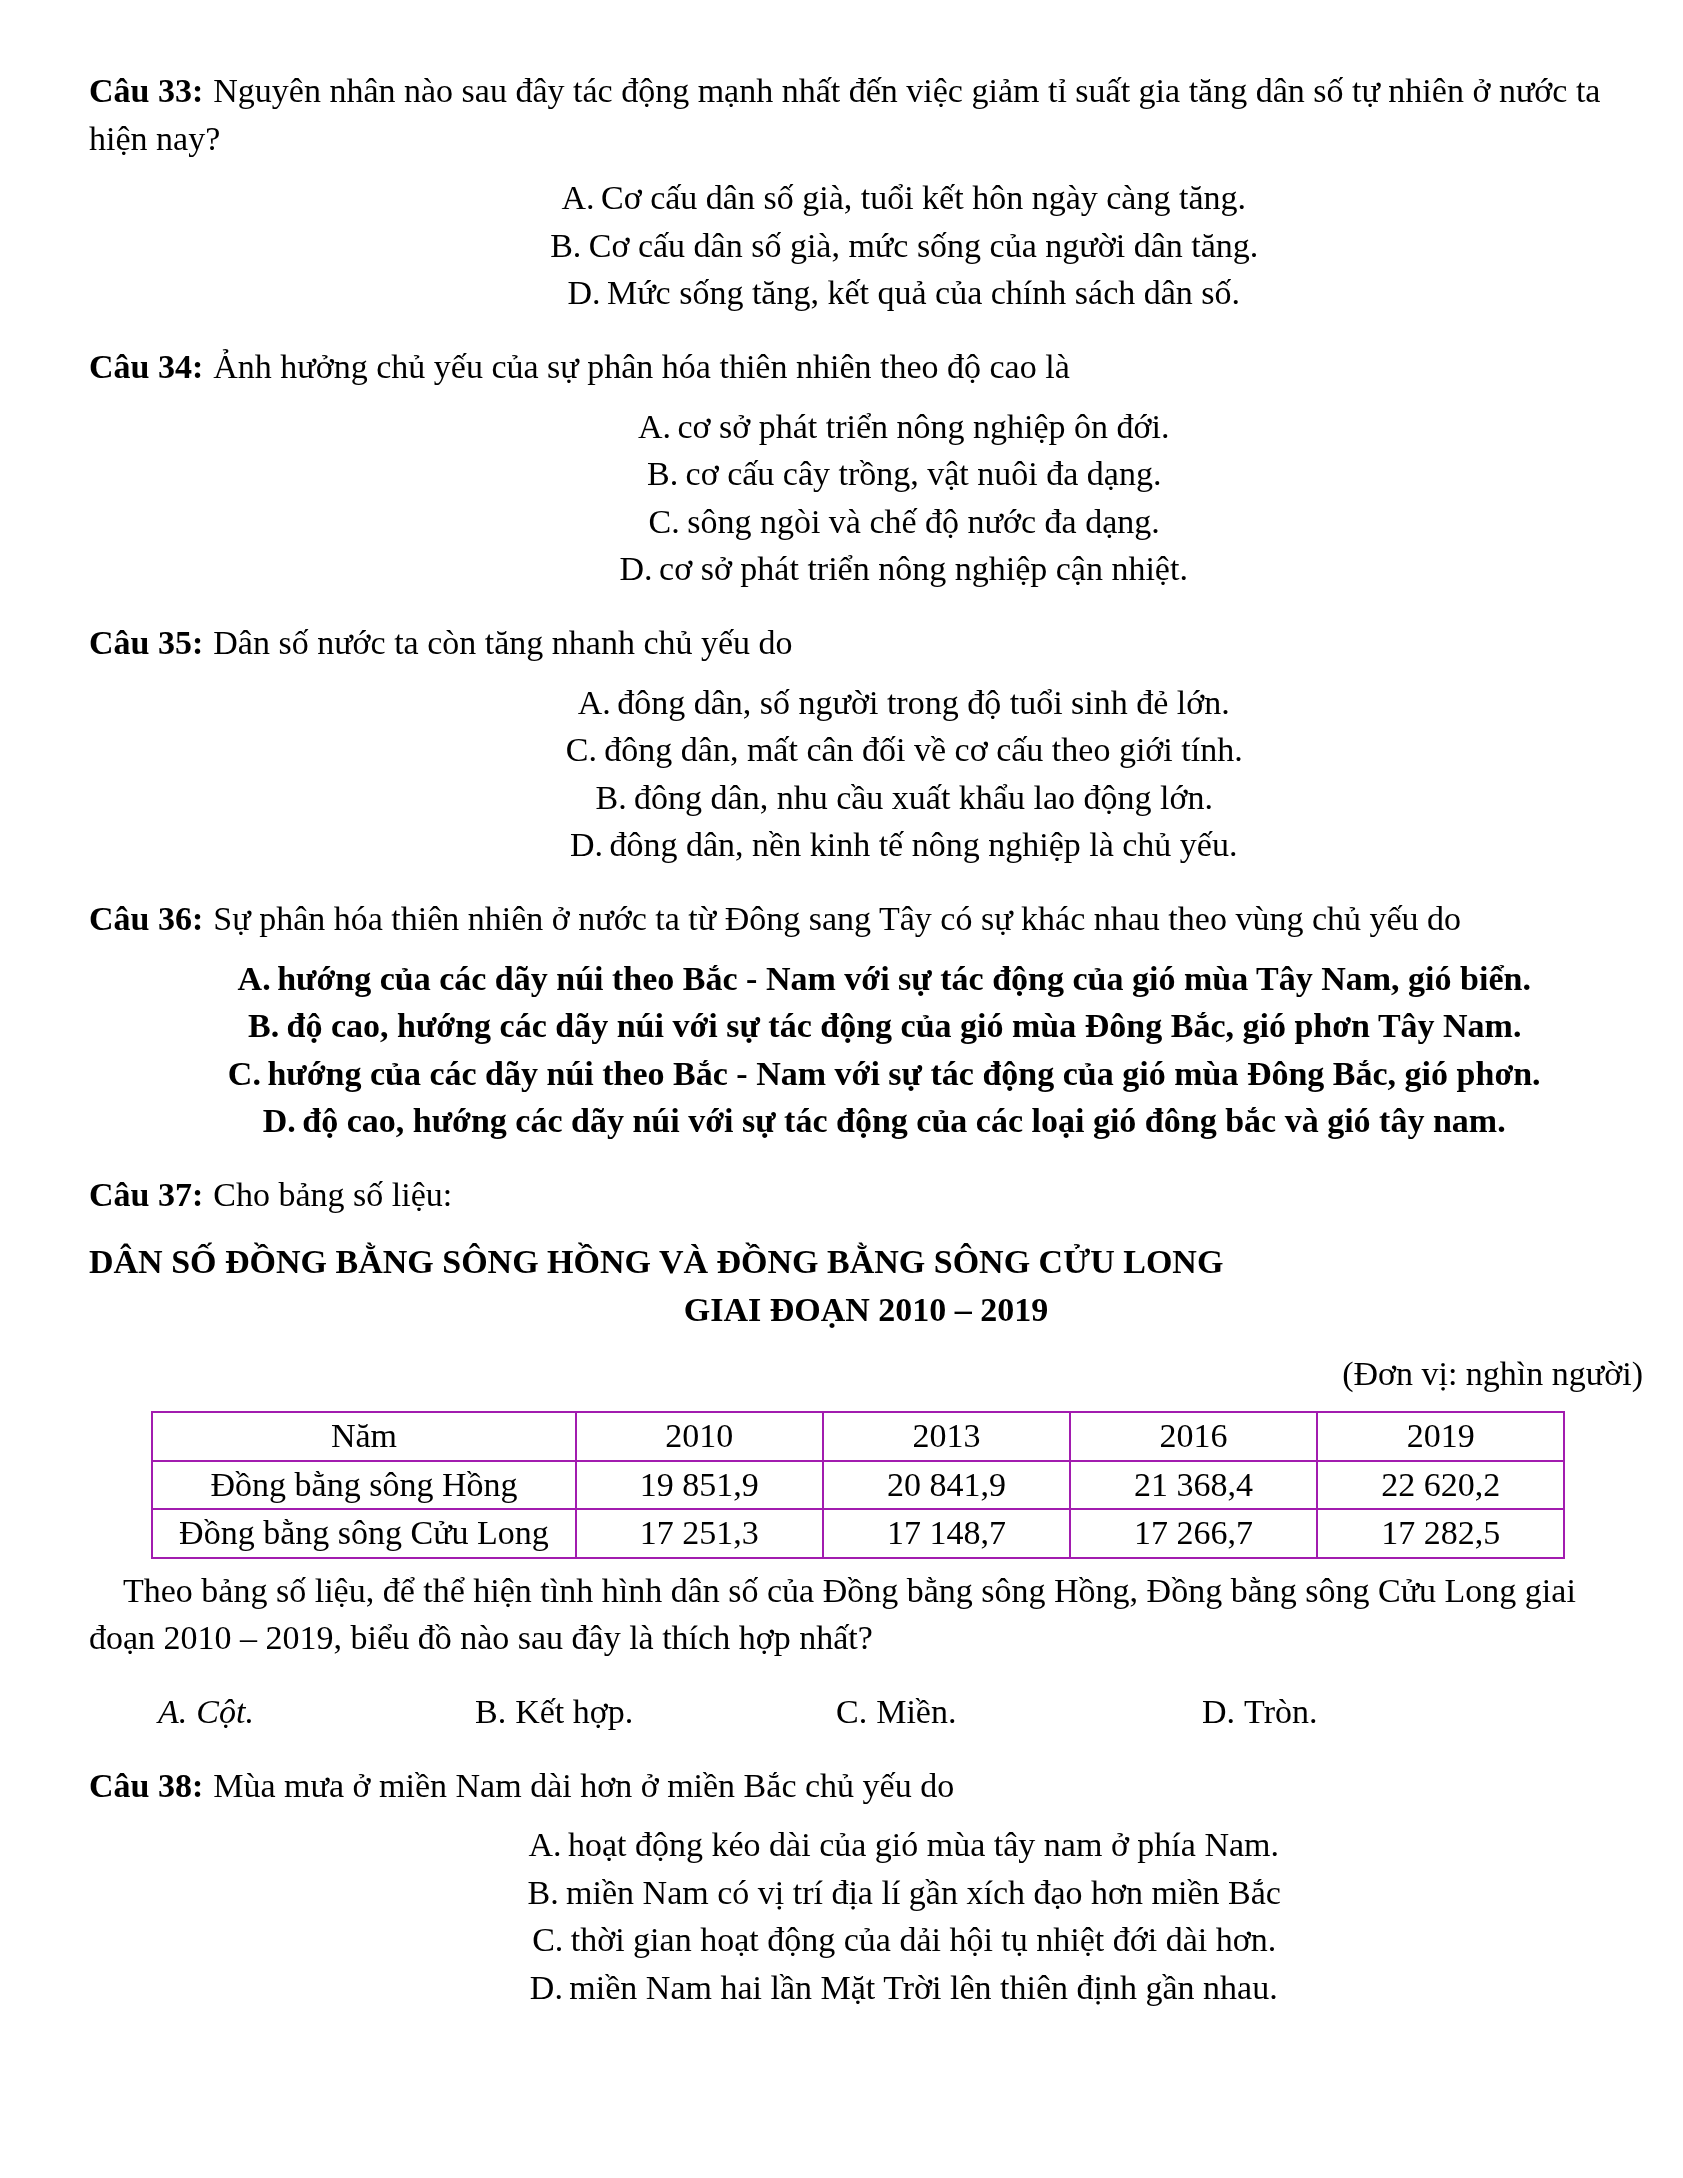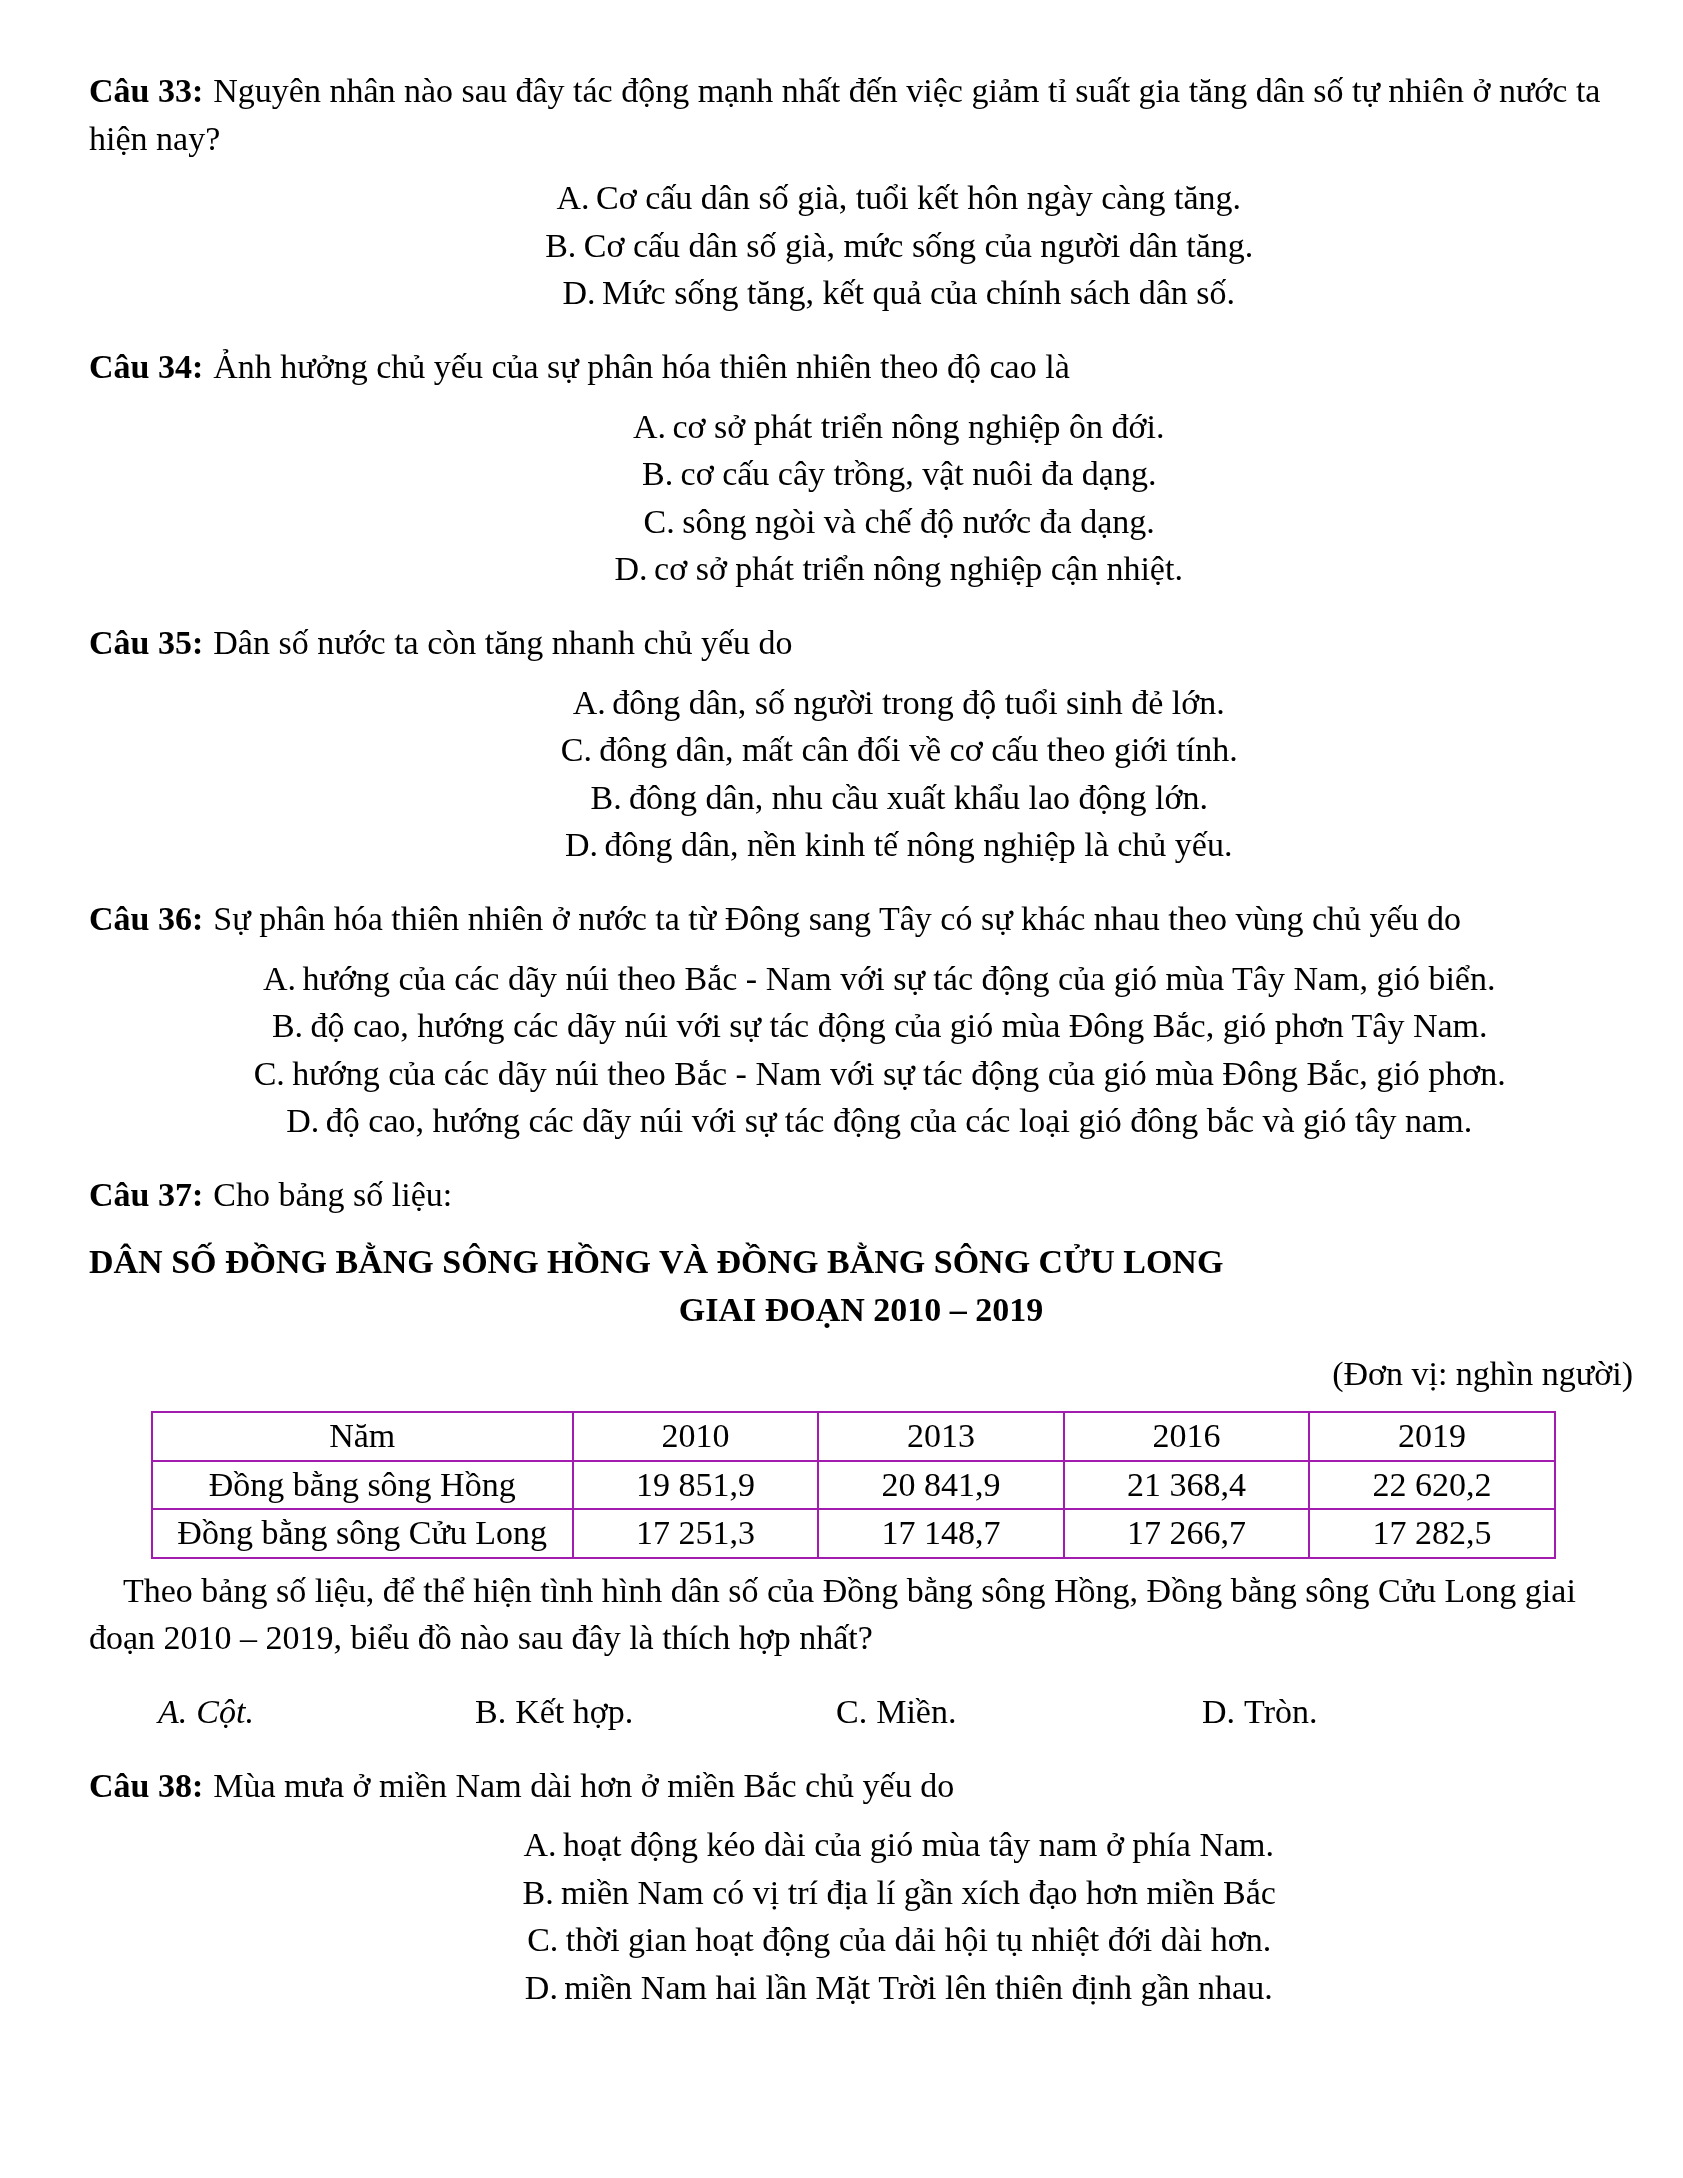--- a/index.html
+++ b/index.html
@@ -10,29 +10,29 @@
   body {
     width: 1683px;
     height: 2178px;
     color: #000000;
     font-family: "Liberation Serif", "DejaVu Serif", serif;
     font-size: 34px;
     line-height: 1.4;
     overflow: hidden;
   }
   .page {
-    padding: 67px 50px 0 89px;
+    padding: 67px 40px 0 89px;
     box-sizing: border-box;
   }
   .question { margin-bottom: 26px; }
   .q-head { margin: 0; }
   .q-label { font-weight: bold; margin-right: 10px; }
   .options { margin-top: 12px; text-align: center; }
   .option { padding-left: 69px; }
-  .options.wide .option { padding-left: 30px; }
+  .options.wide .option { padding-left: 30px; font-weight: bold; }
   .opt-letter { display: inline-block; min-width: 46px; }
   
   .table-title { text-align: left; font-weight: bold; margin: 20px 0 0 0; }
   .table-subtitle { text-align: center; font-weight: bold; margin: 0 0 6px 0; }
   .unit-note { text-align: right; margin: 16px 0 14px 0; }
   table.data-table {
     border-collapse: collapse;
     width: 91%;
     margin-left: 4%;
     table-layout: fixed;

